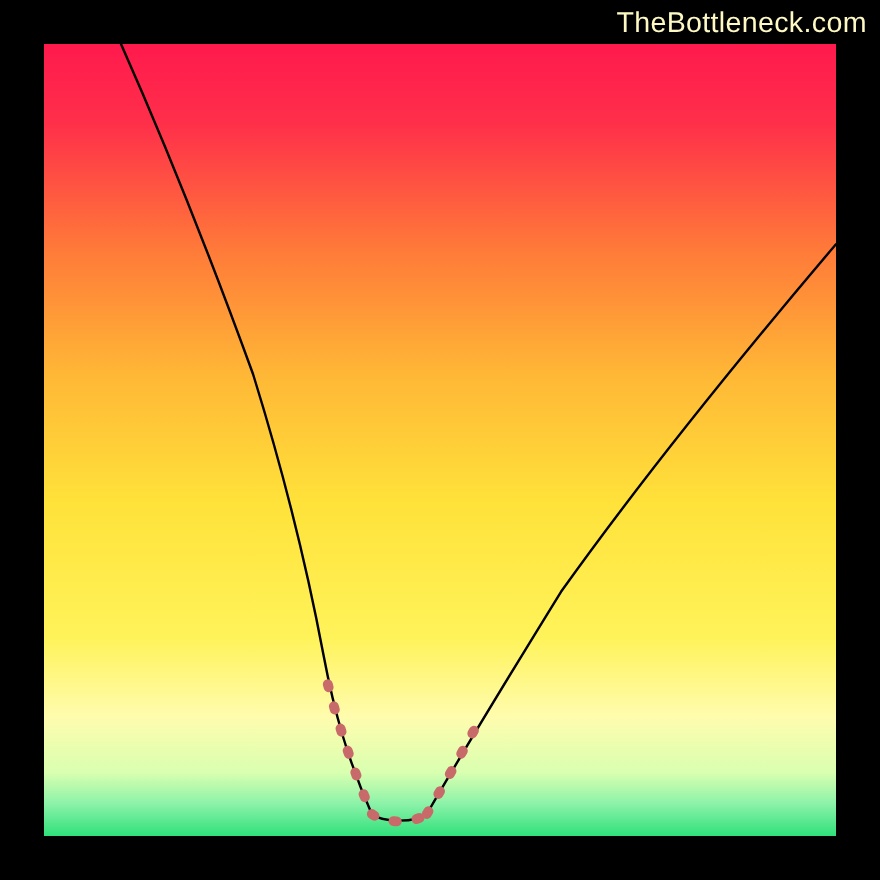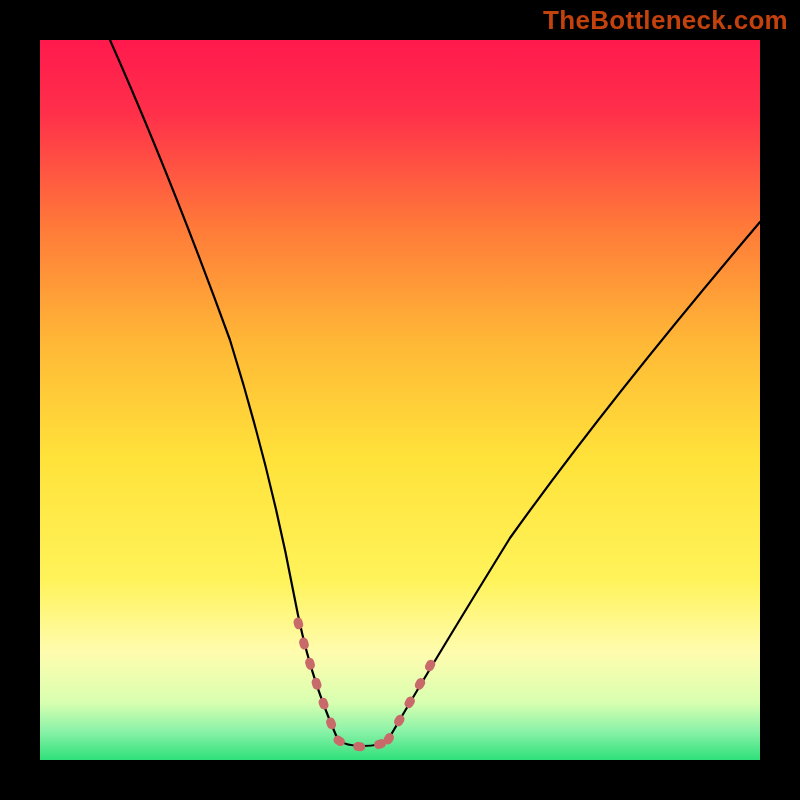--- a/index.html
+++ b/index.html
@@ -14,23 +14,23 @@
   .frame {
     position: relative;
     width: 800px;
     height: 800px;
     box-sizing: border-box;
   }
   .watermark {
     position: absolute;
     top: 5px;
     right: 12px;
-    color: #c2410c;
+    color: #fef9c3;
     font-size: 26px;
-    font-weight: 700;
+    font-weight: 400;
     letter-spacing: 0.3px;
     z-index: 50;
     user-select: none;
   }
   .plot-area {
     position: absolute;
     left: 40px;
     top: 40px;
     width: 720px;
     height: 720px;

